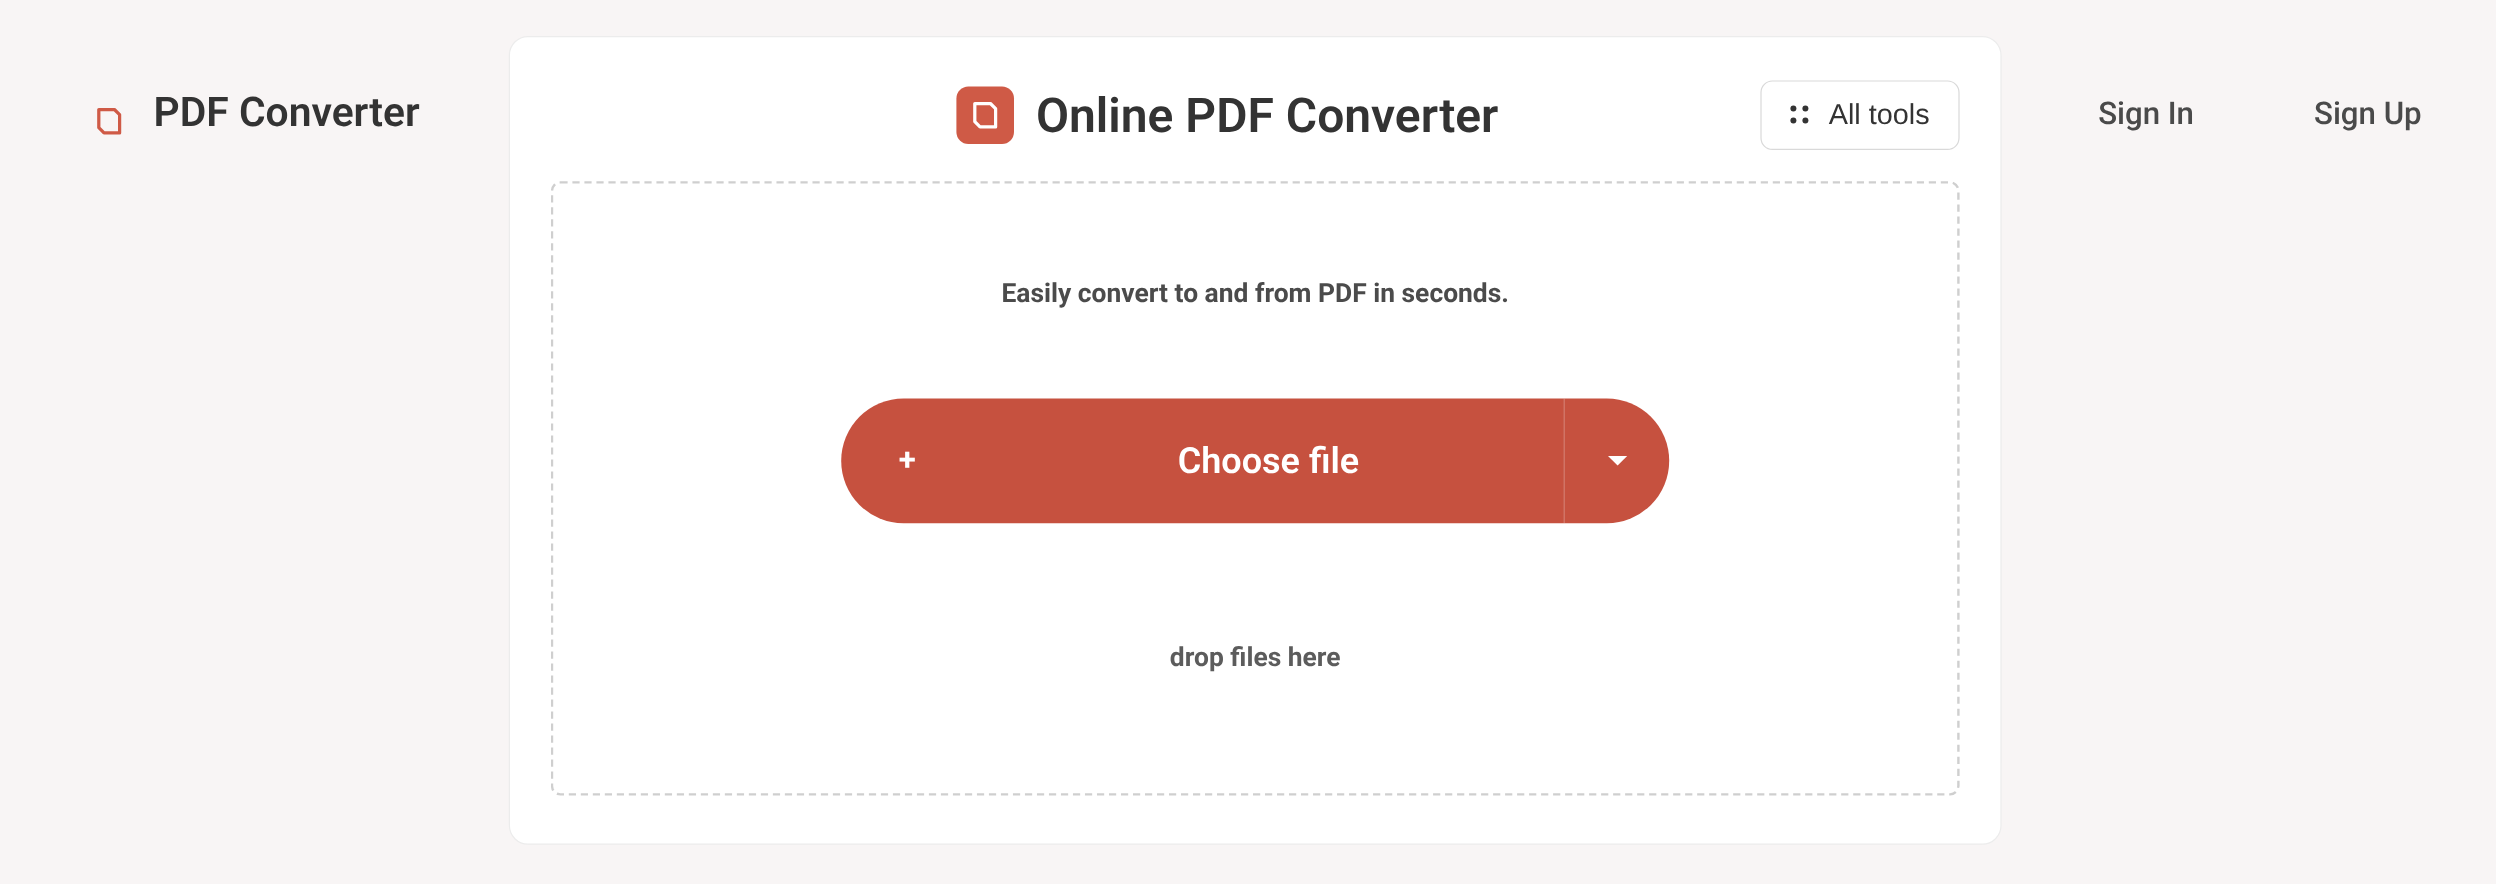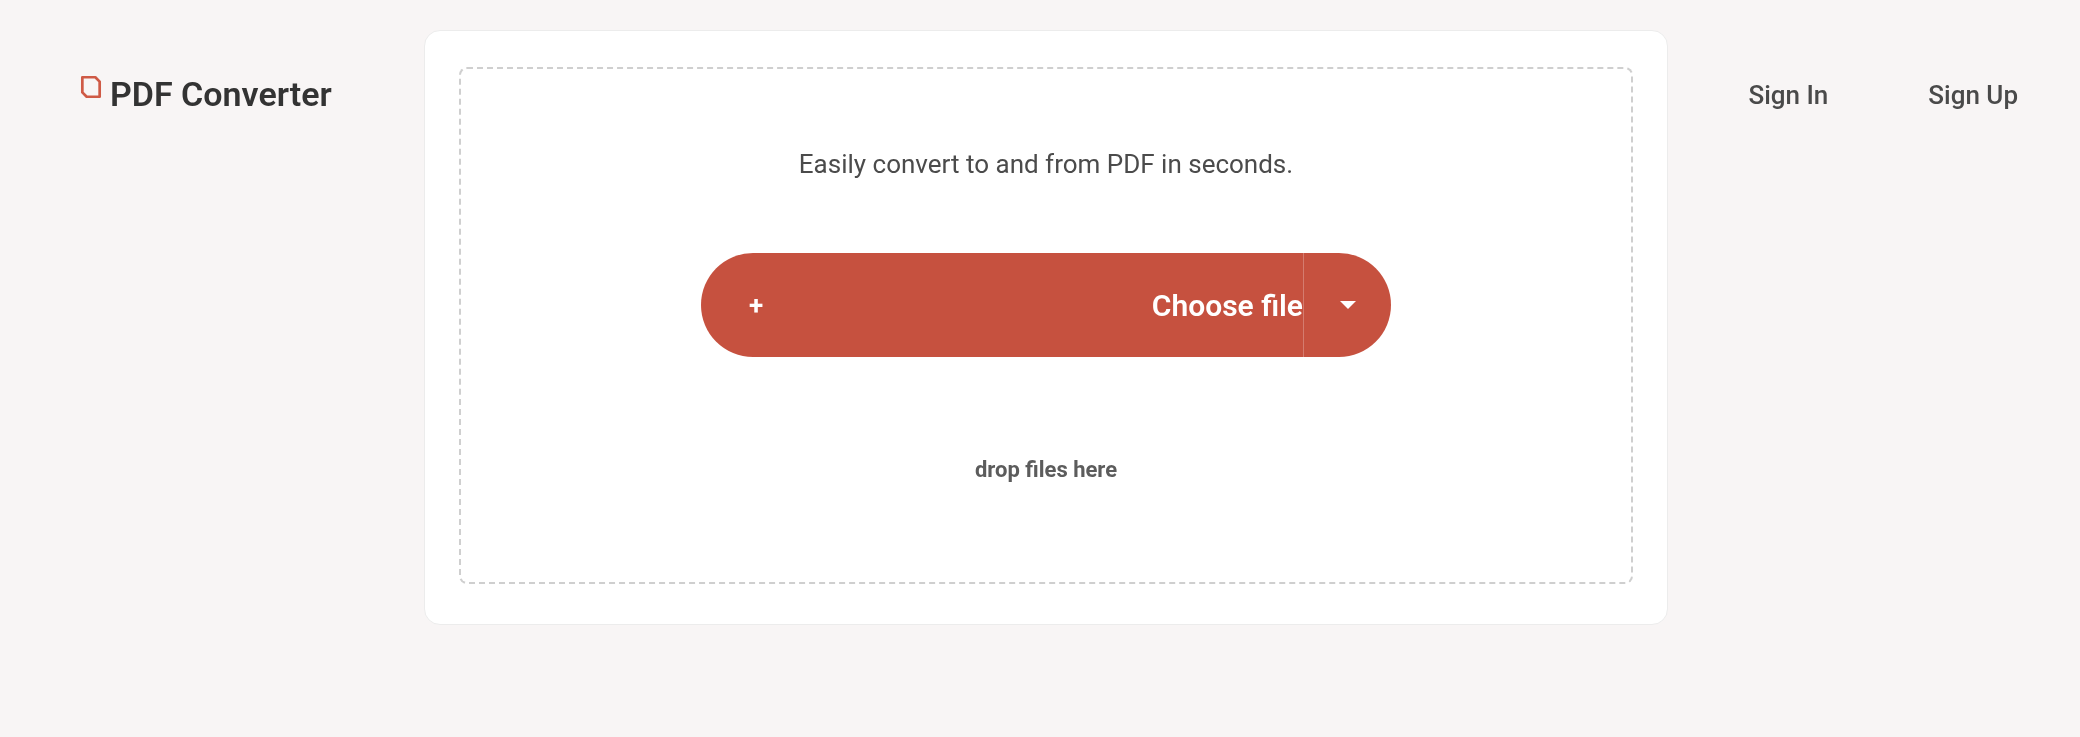--- a/index.html
+++ b/index.html
@@ -12,22 +12,22 @@
     background: #f8f5f5;
     width: 2080px;
     height: 737px;
     position: relative;
   }
   .header-left {
     position: absolute;
     left: 78px;
     top: 74px;
     display: flex;
-    align-items: flex-start;
-    gap: 6px;
+    align-items: flex-end;
+    gap: 24px;
   }
   .header-left .brand-text {
     font-size: 34px;
     font-weight: 600;
     color: #333;
   }
   .brand-icon-small {
     width: 26px;
     height: 26px;
     display: inline-flex;
@@ -114,23 +114,24 @@
   }
   .dropzone {
     border: 2px dashed #cfcfcf;
     border-radius: 8px;
     padding: 80px 20px 100px 20px;
     display: flex;
     flex-direction: column;
     align-items: center;
   }
   .dropzone .desc {
-    font-size: 26px;
+    font-size: 22px;
     color: #4b4b4b;
     margin-bottom: 74px;
+    font-weight: bold;
   }
   .choose-wrap {
     display: flex;
     align-items: stretch;
     width: 690px;
     height: 104px;
     border-radius: 60px;
     overflow: hidden;
     background: #c6513f;
     margin-bottom: 100px;
@@ -142,21 +143,21 @@
     justify-content: center;
     color: #fff;
     font-size: 26px;
     font-weight: 700;
     cursor: pointer;
   }
   .choose-main {
     flex: 1;
     display: flex;
     align-items: center;
-    justify-content: flex-end;
+    justify-content: center;
     color: #fff;
     font-size: 30px;
     font-weight: 600;
     cursor: pointer;
   }
   .choose-caret {
     width: 88px;
     display: flex;
     align-items: center;
     justify-content: center;
@@ -187,20 +188,39 @@
   </span>
   <span class="brand-text">PDF Converter</span>
 </div>
 
 <div class="header-right">
   <span class="header-link">Sign In</span>
   <span class="header-link">Sign Up</span>
 </div>
 
 <div class="card">
+  <div class="card-header">
+    <div class="card-title-wrap">
+      <div class="brand-icon-box">
+        <svg width="26" height="26" viewBox="0 0 24 24" fill="none">
+          <path d="M4 3 H16 L20 7 V21 H8 L4 17 Z" stroke="#ffffff" stroke-width="2.5" fill="none" stroke-linejoin="round"></path>
+        </svg>
+      </div>
+      <h1 class="card-title">Online PDF Converter</h1>
+    </div>
+    <button class="all-tools-btn">
+      <span class="grid-dots-icon">
+        <span></span>
+          <span></span>
+          <span></span>
+          <span></span>
+      </span>
+      <span>All tools</span>
+    </button>
+  </div>
 
   <div class="dropzone">
     <div class="desc">Easily convert to and from PDF in seconds.</div>
 
     <div class="choose-wrap">
       <div class="choose-plus">
         <span>+</span>
       </div>
       <div class="choose-main">
         <span>Choose file</span>

